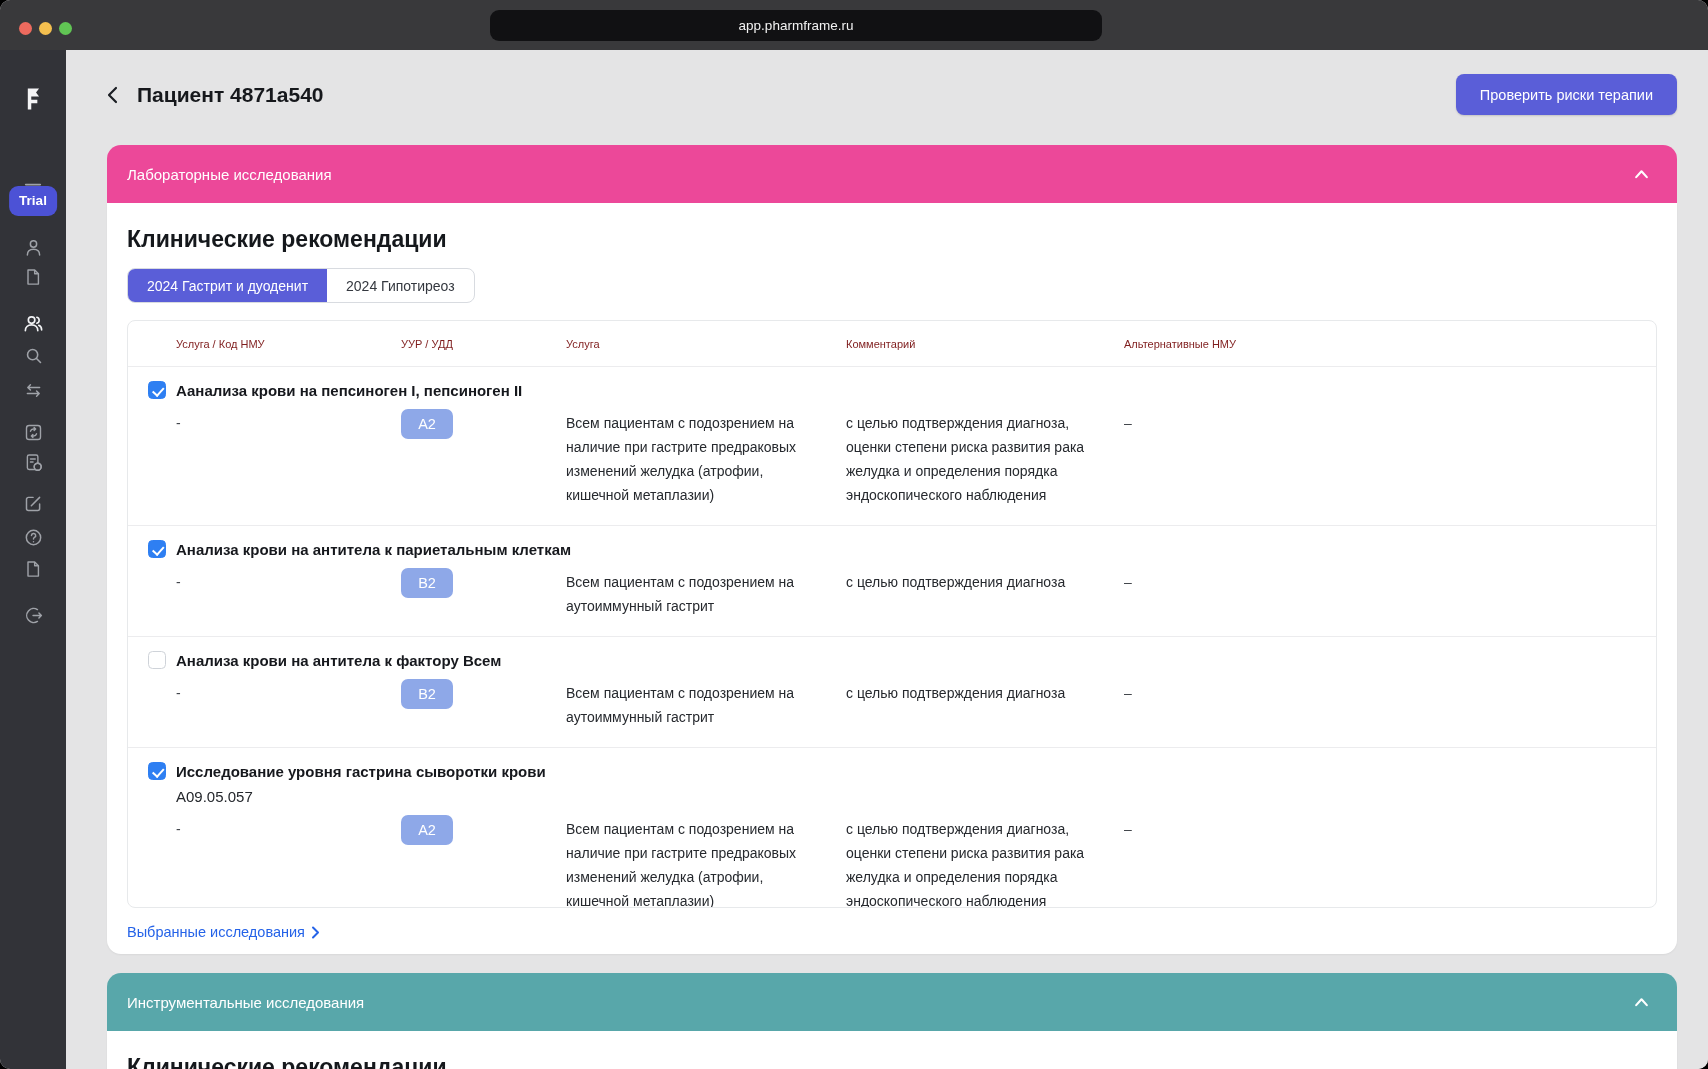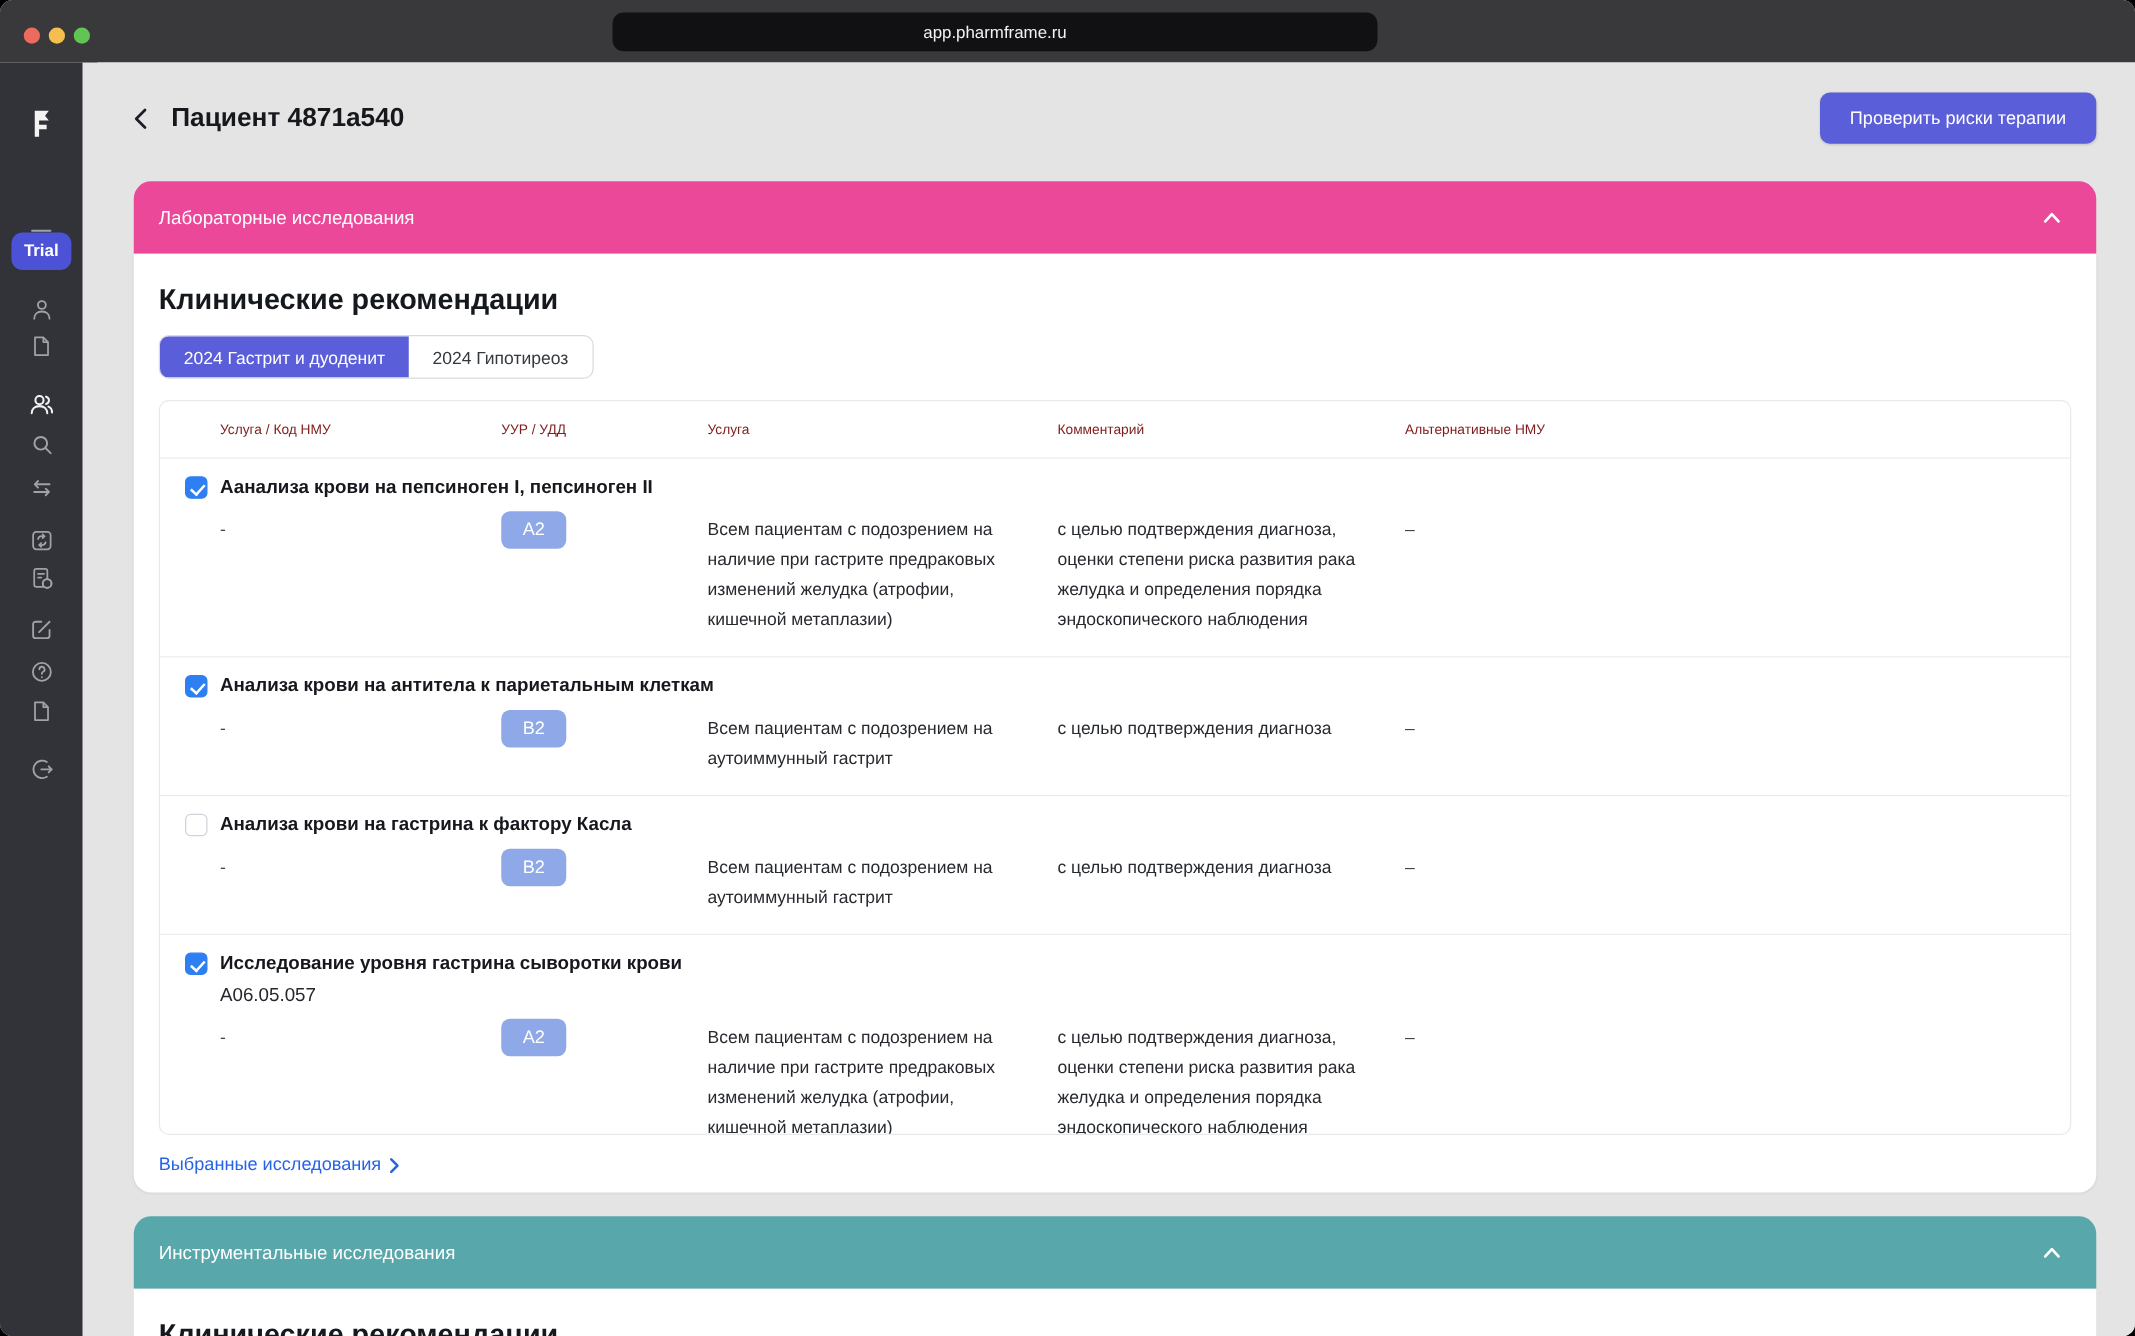--- a/index.html
+++ b/index.html
@@ -64,21 +64,21 @@
   .tabs-row{margin-bottom:17px;}
 
   
   .tablebox{border:1px solid #e7e9eb;border-radius:8px;height:588px;overflow:hidden;box-sizing:border-box;}
   .thead{
     height:45px;display:grid;grid-template-columns:225px 165px 280px 278px 1fr;
     align-items:center;padding-left:48px;border-bottom:1px solid #ececee;
     color:#7f1d1d;font-size:11px;
   }
   .trow{padding:14px 0 18px 20px;border-bottom:1px solid #ececee;}
-  .row-head{display:flex;align-items:flex-start;gap:10px;}
+  .row-head{display:flex;align-items:center;gap:10px;}
   .row-name{font-size:15px;font-weight:700;color:#16181d;}
   .row-code{margin:8px 0 0 28px;font-size:15px;color:#24272c;}
   .row-body{margin:12px 0 0 28px;display:grid;grid-template-columns:225px 165px 280px 278px 1fr;align-items:start;}
   .cell-text{font-size:14px;line-height:24px;color:#26292e;margin:0;padding-right:24px;}
   .dash{font-size:14px;line-height:24px;color:#43474d;}
   .badge{
     display:inline-block;width:52px;height:30px;border-radius:7px;background:#8ea8e8;
     color:#fff;font-size:14.5px;line-height:30px;text-align:center;margin-top:-2px;
   }
   .checkbox{width:18px;height:18px;box-sizing:border-box;border:1.5px solid #cfd3d9;border-radius:4.5px;background:#fff;position:relative;flex:0 0 auto;cursor:pointer;}
@@ -257,38 +257,38 @@
               <div><span class="badge">B2</span></div>
               <p class="cell-text">Всем пациентам с подозрением на аутоиммунный гастрит</p>
               <p class="cell-text">с целью подтверждения диагноза</p>
               <div class="dash">–</div>
             </div>
           </div>
 
           <div class="trow">
             <div class="row-head">
               <div class="checkbox"></div>
-              <div class="row-name">Анализа крови на гастрина к фактору Касла</div>
+              <div class="row-name">Анализа крови на антитела к фактору Всем</div>
             </div>
 
             <div class="row-body">
               <div class="dash">-</div>
               <div><span class="badge">B2</span></div>
               <p class="cell-text">Всем пациентам с подозрением на аутоиммунный гастрит</p>
               <p class="cell-text">с целью подтверждения диагноза</p>
               <div class="dash">–</div>
             </div>
           </div>
 
           <div class="trow">
             <div class="row-head">
               <div class="checkbox checked"></div>
               <div class="row-name">Исследование уровня гастрина сыворотки крови</div>
             </div>
-            <div class="row-code">A06.05.057</div>
+            <div class="row-code">A09.05.057</div>
             <div class="row-body">
               <div class="dash">-</div>
               <div><span class="badge">A2</span></div>
               <p class="cell-text">Всем пациентам с подозрением на наличие при гастрите предраковых изменений желудка (атрофии, кишечной метаплазии)</p>
               <p class="cell-text">с целью подтверждения диагноза, оценки степени риска развития рака желудка и определения порядка эндоскопического наблюдения</p>
               <div class="dash">–</div>
             </div>
           </div>
         </div>
 

